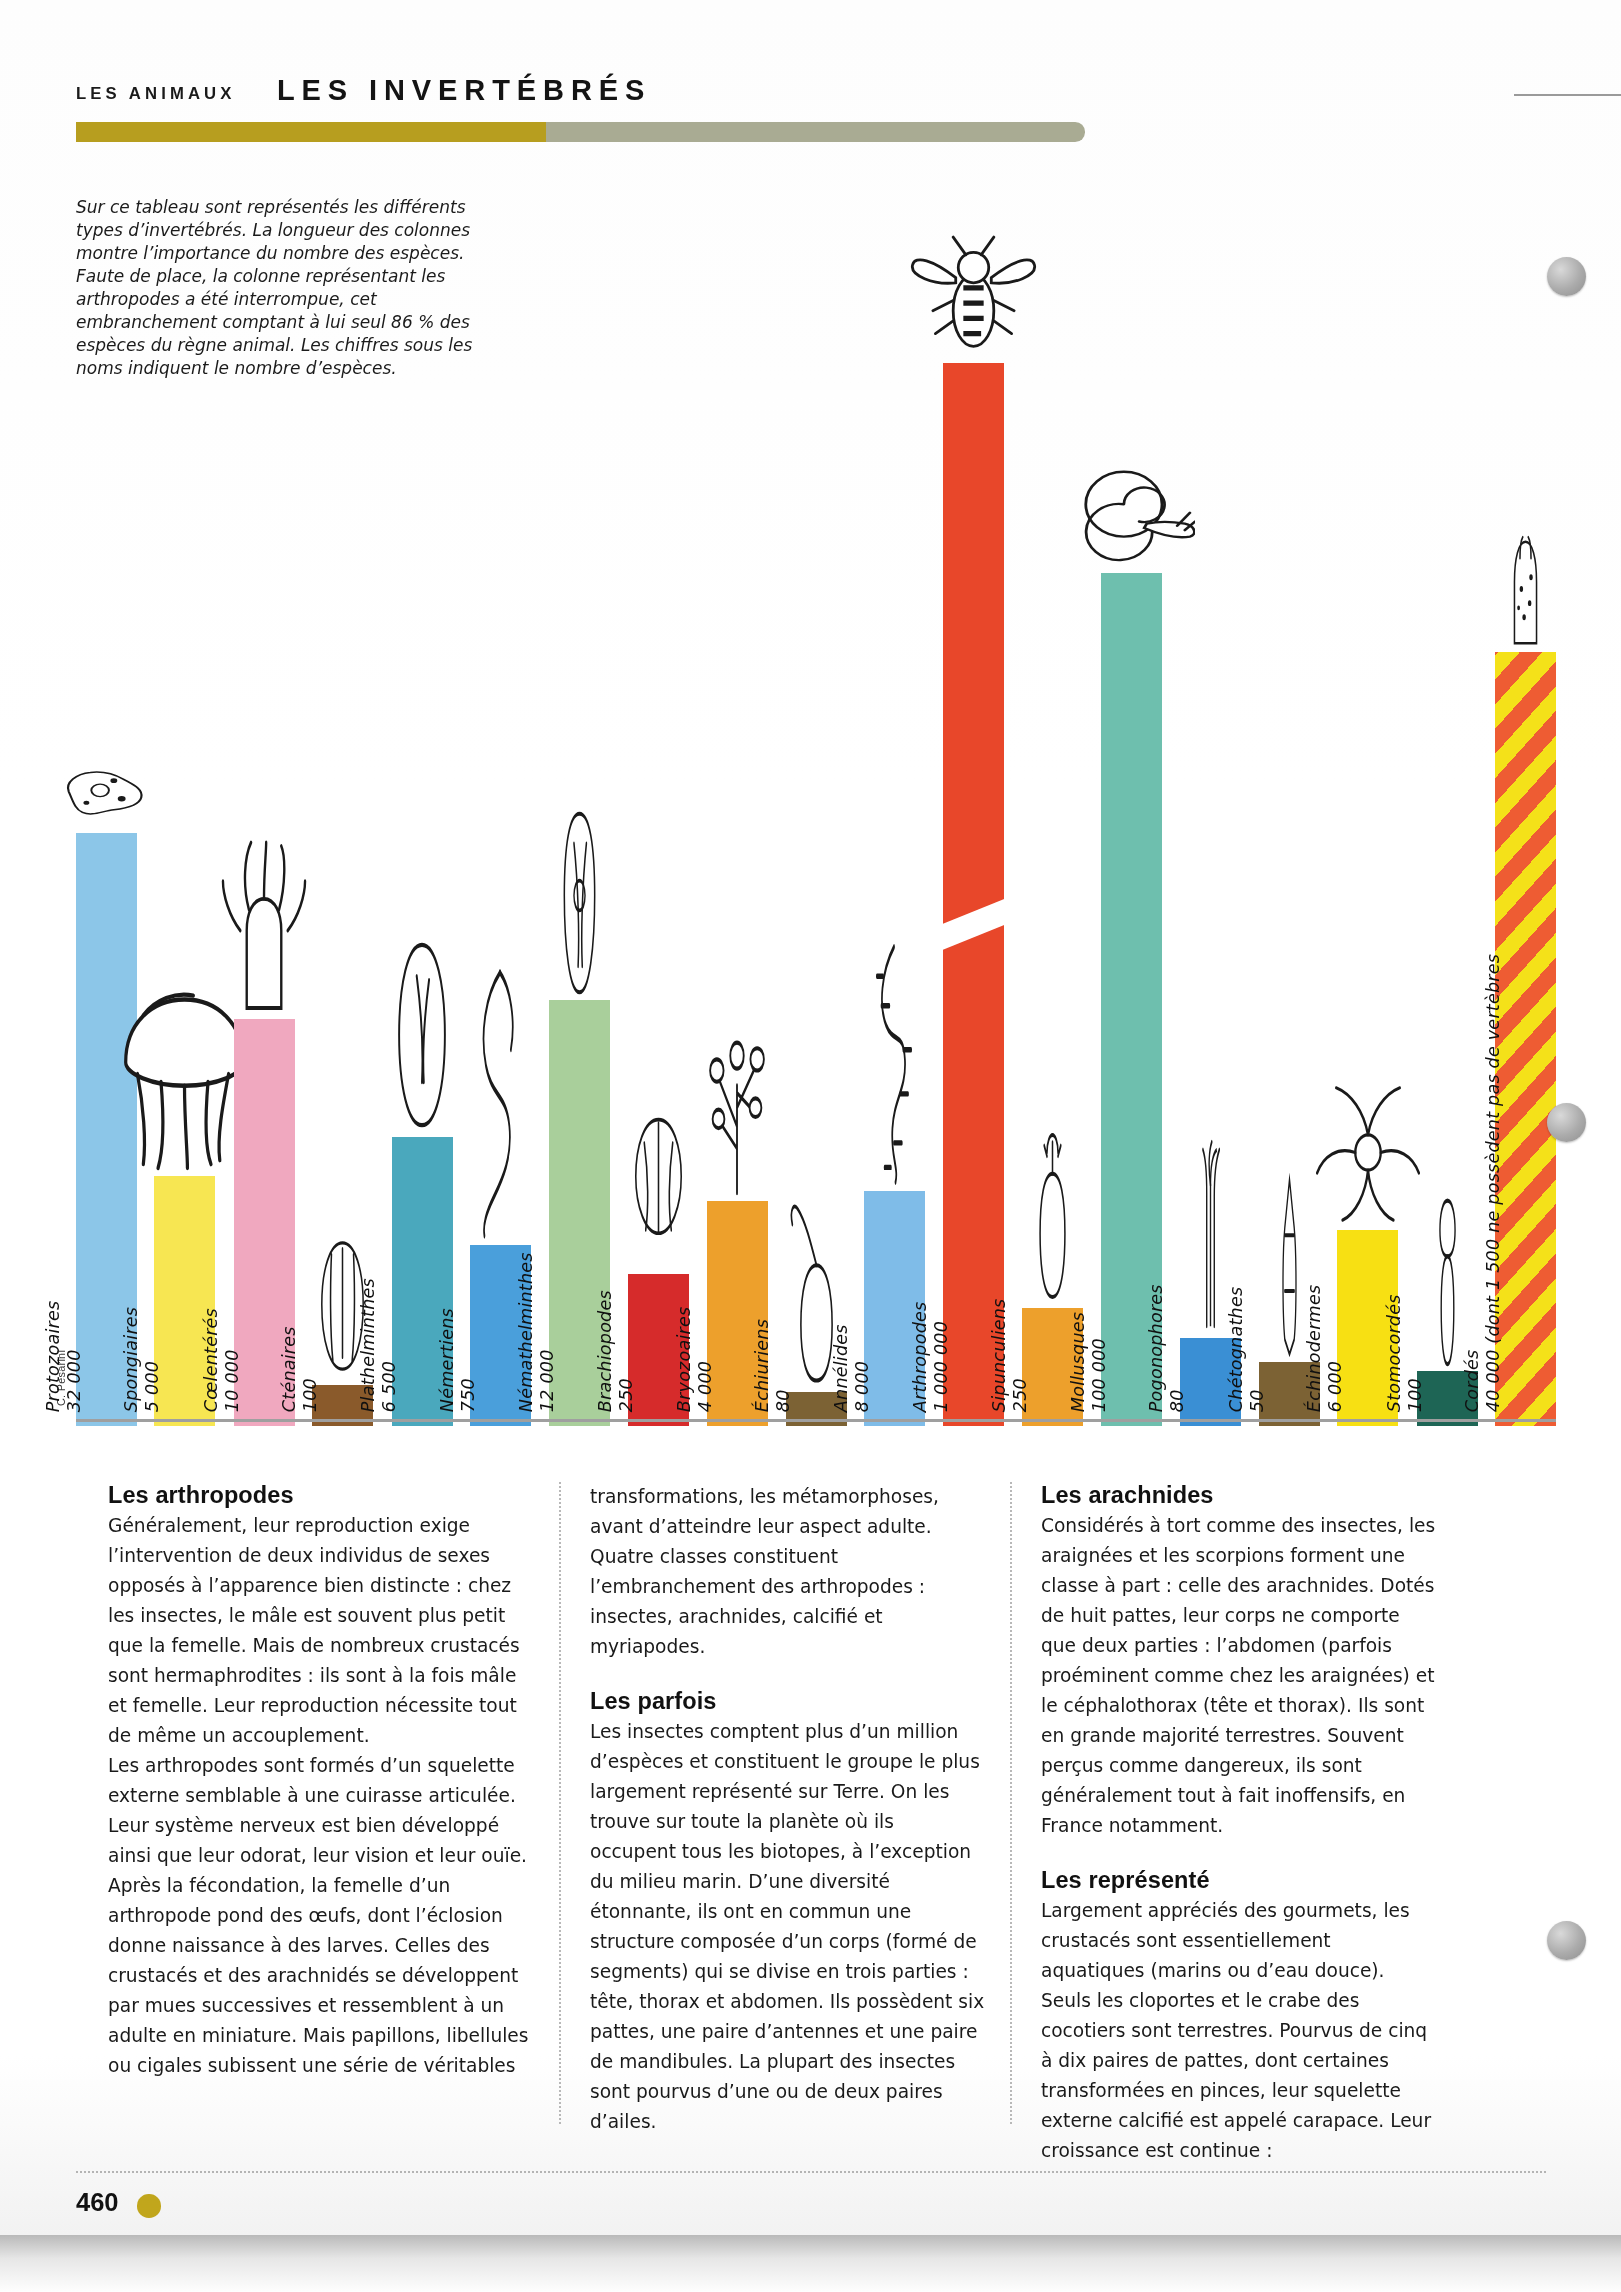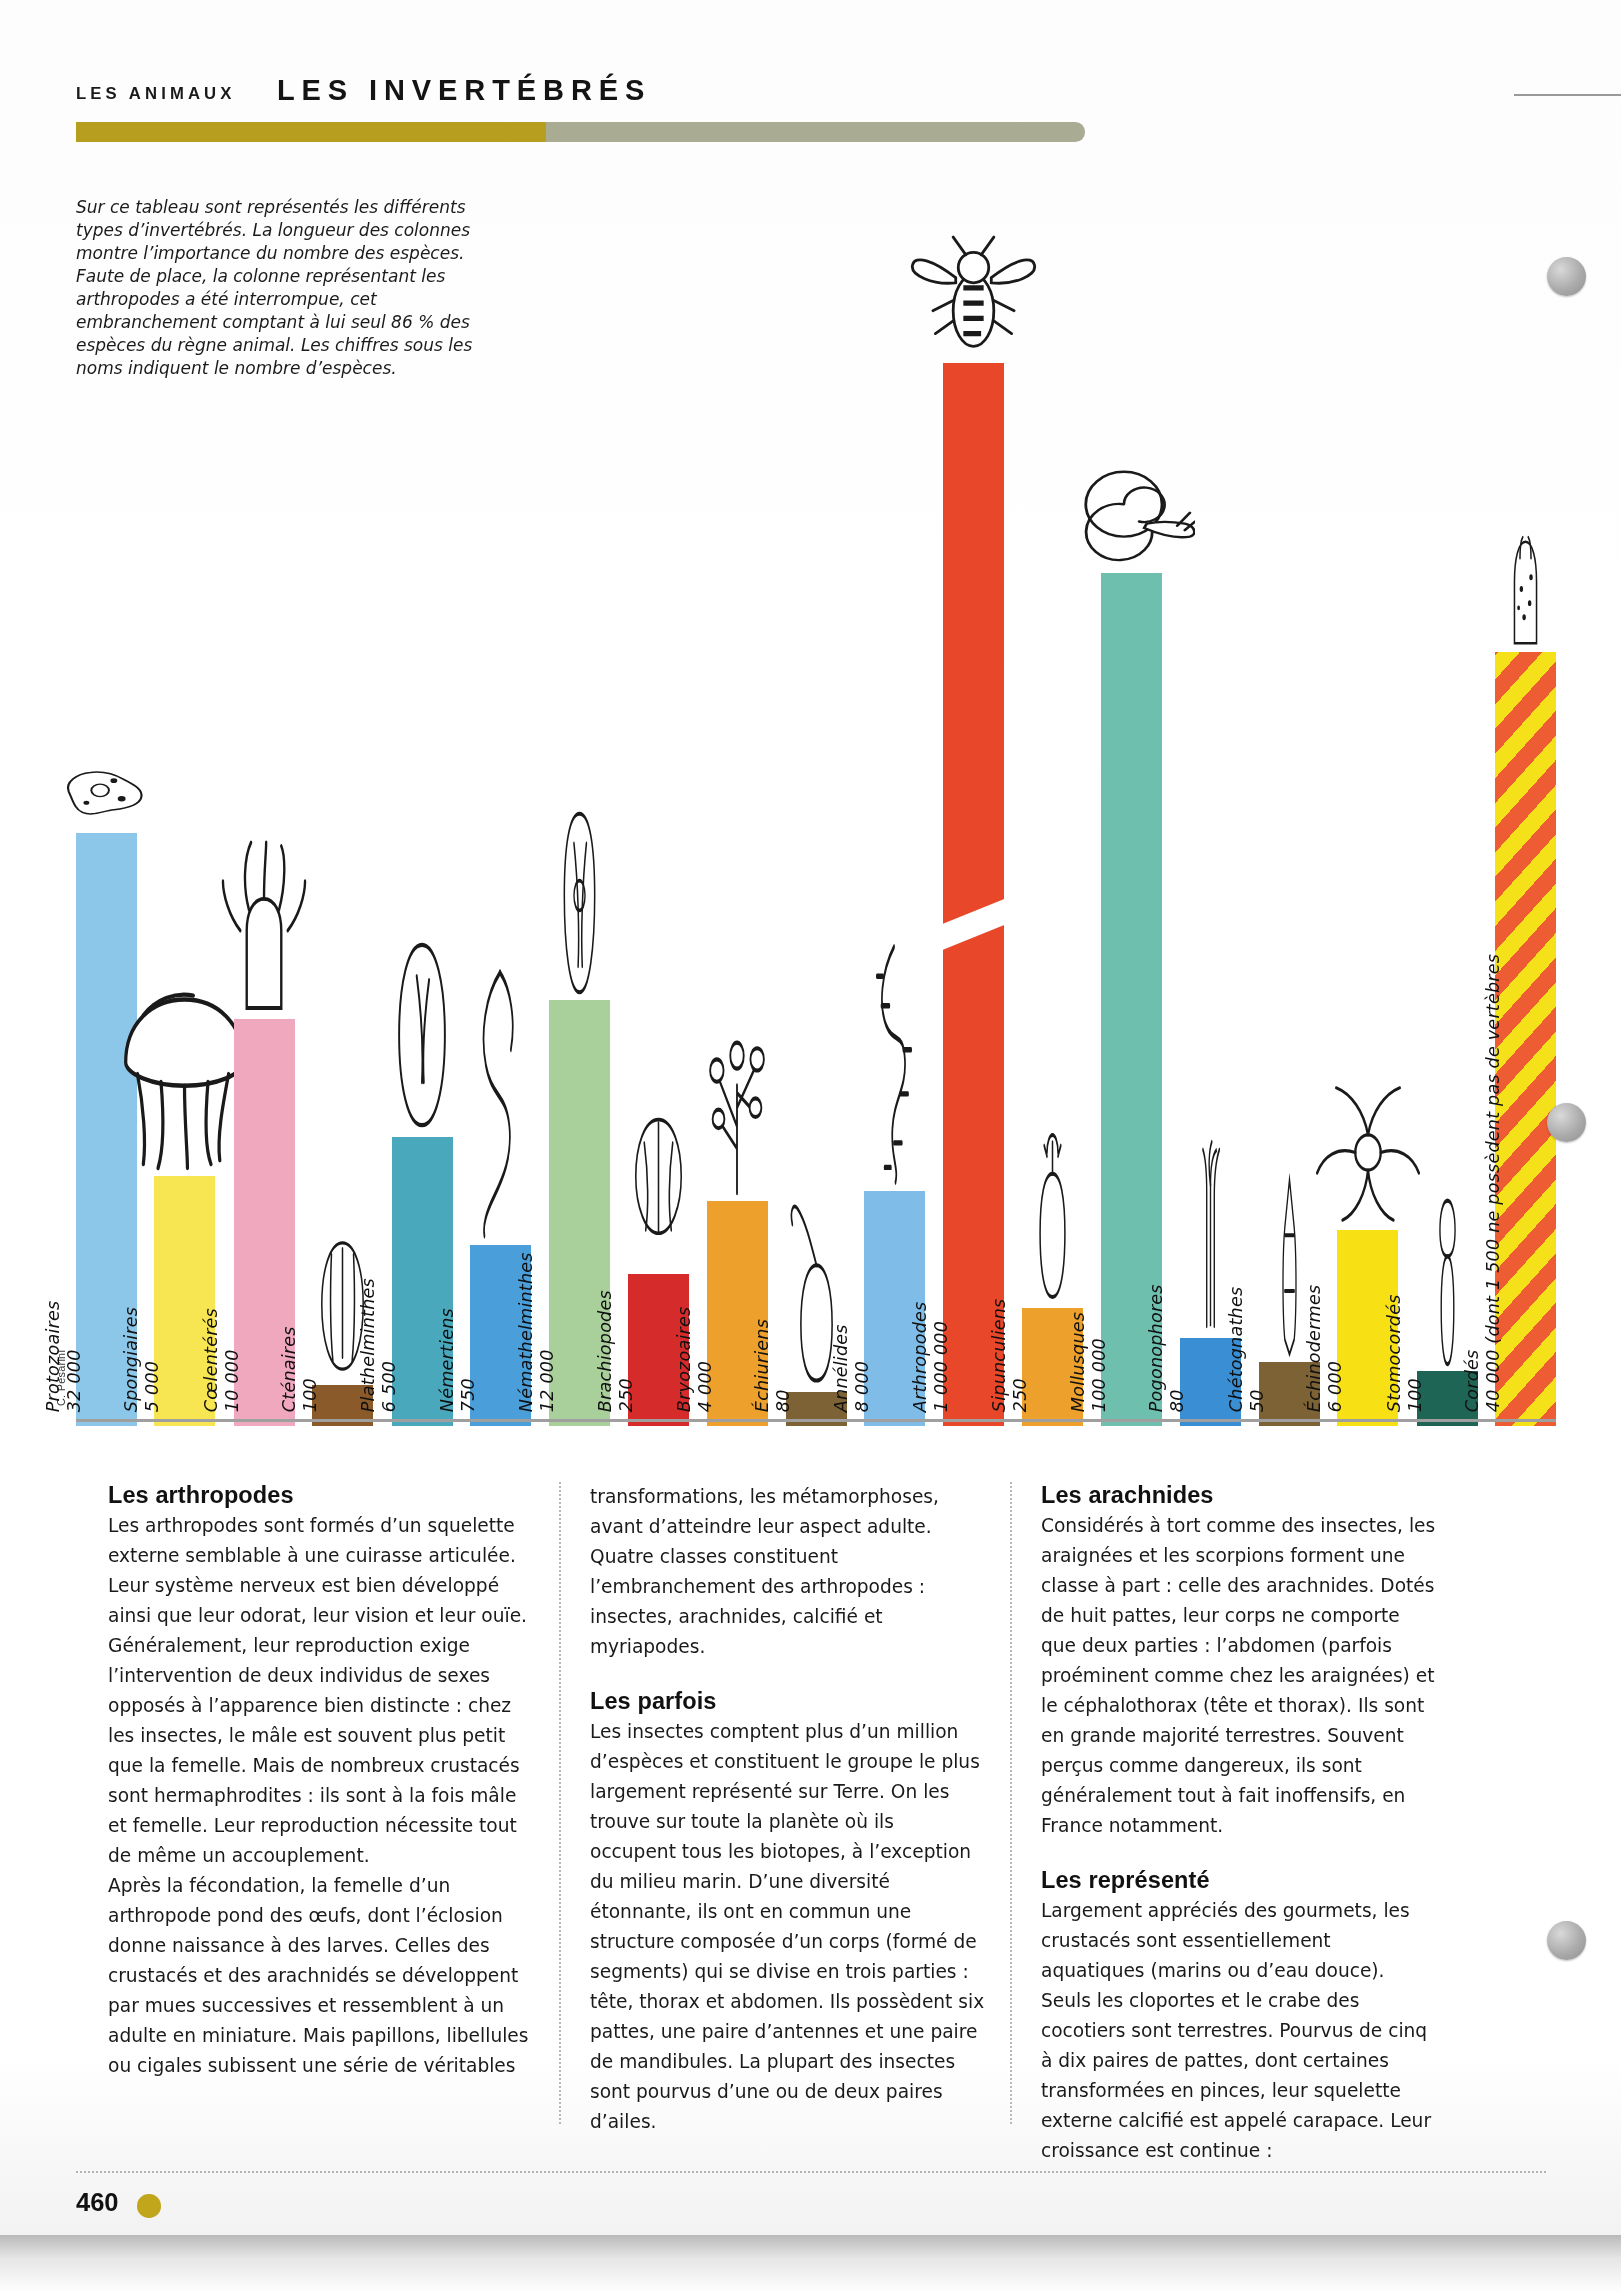--- a/index.html
+++ b/index.html
@@ -395,22 +395,22 @@
           <circle cx="58" cy="40" r="2.5" fill="#1a1a1a"></circle>
         <circle cx="40" cy="66" r="2" fill="#1a1a1a"></circle>
         </svg>
       </div>
     </div>
   <div class="axis-base"></div>
 
   <div class="cols" id="cols">
       <div class="col">
         <h3>Les arthropodes</h3>
+        <p>Généralement, leur reproduction exige l’intervention de deux individus de sexes opposés à l’apparence bien distincte : chez les insectes, le mâle est souvent plus petit que la femelle. Mais de nombreux crustacés sont hermaphrodites : ils sont à la fois mâle et femelle. Leur reproduction nécessite tout de même un accouplement.</p>
         <p>Les arthropodes sont formés d’un squelette externe semblable à une cuirasse articulée. Leur système nerveux est bien développé ainsi que leur odorat, leur vision et leur ouïe.</p>
-        <p>Généralement, leur reproduction exige l’intervention de deux individus de sexes opposés à l’apparence bien distincte : chez les insectes, le mâle est souvent plus petit que la femelle. Mais de nombreux crustacés sont hermaphrodites : ils sont à la fois mâle et femelle. Leur reproduction nécessite tout de même un accouplement.</p>
         <p>Après la fécondation, la femelle d’un arthropode pond des œufs, dont l’éclosion donne naissance à des larves. Celles des crustacés et des arachnidés se développent par mues successives et ressemblent à un adulte en miniature. Mais papillons, libellules ou cigales subissent une série de véritables</p>
       </div>
       <div class="col">
         <div class="col-sep" style="left: 0px;"></div>
         <p>transformations, les métamorphoses, avant d’atteindre leur aspect adulte. Quatre classes constituent l’embranchement des arthropodes : insectes, arachnides, calcifié et myriapodes.</p>
         <h3 class="spaced">Les parfois</h3>
         <p>Les insectes comptent plus d’un million d’espèces et constituent le groupe le plus largement représenté sur Terre. On les trouve sur toute la planète où ils occupent tous les biotopes, à l’exception du milieu marin. D’une diversité étonnante, ils ont en commun une structure composée d’un corps (formé de segments) qui se divise en trois parties : tête, thorax et abdomen. Ils possèdent six pattes, une paire d’antennes et une paire de mandibules. La plupart des insectes sont pourvus d’une ou de deux paires d’ailes.</p>
       </div>
       <div class="col">
         <div class="col-sep" style="left: 0px;"></div>

